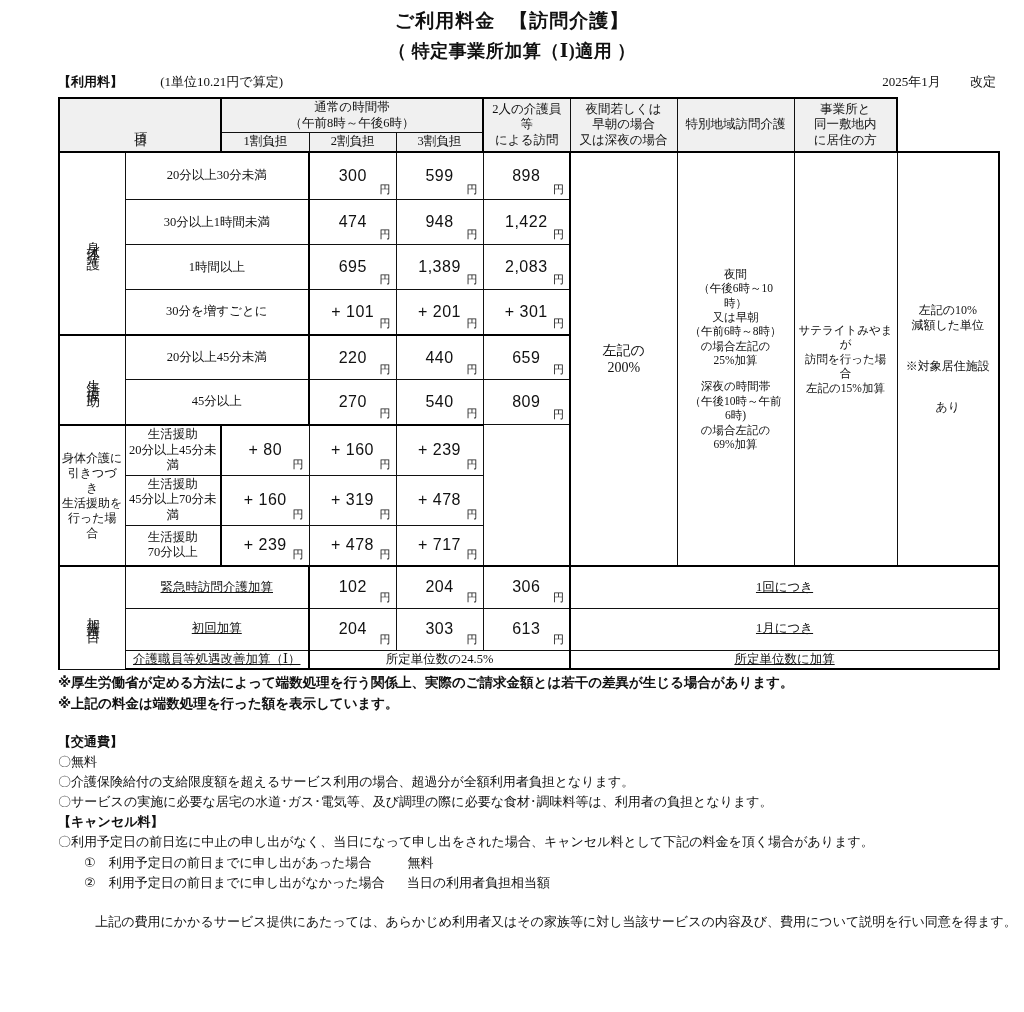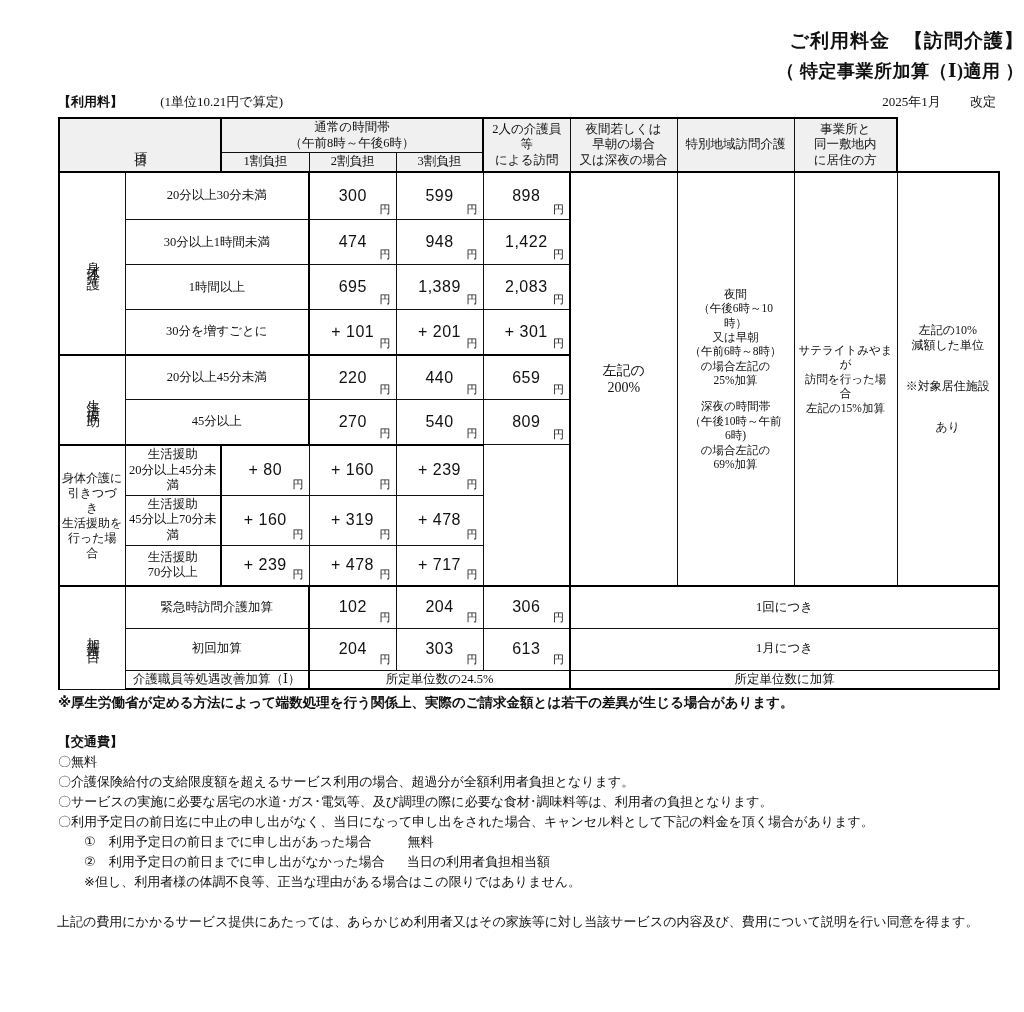--- a/index.html
+++ b/index.html
@@ -6,21 +6,21 @@
   body{
     width:1024px;height:1012px;
     background:#ffffff;
     font-family:"Liberation Serif","DejaVu Serif",serif;
     color:#111;
     overflow:hidden;
   }
   .page{position:relative;width:1024px;height:1012px;}
 
   
-  .title-block{text-align:right;padding-top:8px;margin-top:20px;}
+  .title-block{text-align:center;padding-top:8px;}
   .doc-title{
     font-size:19px;font-weight:bold;letter-spacing:1px;
     font-family:"Liberation Serif","DejaVu Serif",serif;
   }
   .doc-title .bracket{margin-left:14px;}
   .doc-sub{font-size:18px;font-weight:bold;margin-top:5px;letter-spacing:0.5px;}
 
   
   .meta-row{
     position:relative;height:22px;margin:10px 0 2px 0;
@@ -78,44 +78,45 @@
   }
   .money .yen{
     position:absolute;right:5px;bottom:3px;
     font-size:11px;
     font-family:"Liberation Serif",serif;
     letter-spacing:0;
   }
   .big-note{font-size:14px;line-height:1.45;}
   .side-note{font-size:12px;line-height:1.5;}
   .side-note-sm{font-size:11.5px;line-height:1.5;}
-  .leftal{text-align:left;padding-left:6px;}
+  .leftal{text-align:left;padding-left:6px;text-decoration:underline;}
   .bold{font-weight:bold;}
 
   
   .notes{
     margin:3px 0 0 58px;
     font-size:13.5px;
     font-weight:bold;
     font-family:"Liberation Sans","DejaVu Sans",sans-serif;
     line-height:1.5;
   }
   .sections{
     margin:18px 0 0 58px;
     font-size:13px;
     font-family:"Liberation Sans","DejaVu Sans",sans-serif;
     line-height:1.55;
   }
   .sec-head{font-weight:bold;}
   .indent1{padding-left:26px;}
   .tabgap{display:inline-block;min-width:150px;}
   .closing{
-    margin:20px 0 0 57px;
+    margin:20px 0 0 88px;
     font-size:13px;
     font-family:"Liberation Sans","DejaVu Sans",sans-serif;
+    text-align:center;
   }
 </style>
 </head>
 <body>
 
 <div class="page">
 
   <div class="title-block">
     <div class="doc-title">
       <span>ご利用料金</span><span class="bracket">【訪問介護】</span>
@@ -322,34 +323,35 @@
       <tr style="height:18px">
         <td class="dur leftal thick-b" colspan="2">介護職員等処遇改善加算（Ⅰ）</td>
         <td class="dur thick-l thick-b" colspan="3">所定単位数の24.5%</td>
         <td class="thick-l thick-r thick-b leftal dur bold" colspan="4">所定単位数に加算</td>
       </tr>
     </tbody>
   </table>
 
   <div class="notes">
     <div>※厚生労働省が定める方法によって端数処理を行う関係上、実際のご請求金額とは若干の差異が生じる場合があります。</div>
+    <div>※上記の料金は端数処理を行った額を表示しています。</div>
   </div>
 
   <div class="sections">
     <div class="sec-head">【交通費】</div>
     <div>〇無料</div>
 
     <div>〇介護保険給付の支給限度額を超えるサービス利用の場合、超過分が全額利用者負担となります。</div>
     <div>〇サービスの実施に必要な居宅の水道･ガス･電気等、及び調理の際に必要な食材･調味料等は、利用者の負担となります。</div>
 
+    <div class="sec-head">【キャンセル料】</div>
     <div>〇利用予定日の前日迄に中止の申し出がなく、当日になって申し出をされた場合、キャンセル料として下記の料金を頂く場合があります。</div>
     <div class="indent1">
       <span class="tabgap">①　利用予定日の前日までに申し出があった場合</span><span style="margin-left:36px">無料</span>
     </div>
     <div class="indent1">
       <span class="tabgap">②　利用予定日の前日までに申し出がなかった場合</span><span style="margin-left:22px">当日の利用者負担相当額</span>
     </div>
-    <div class="indent1">※但し、利用者様の体調不良等、正当な理由がある場合はこの限りではありません。</div>
   </div>
 
   <div class="closing">上記の費用にかかるサービス提供にあたっては、あらかじめ利用者又はその家族等に対し当該サービスの内容及び、費用について説明を行い同意を得ます。</div>
 
 </div>
 
 </body></html>

